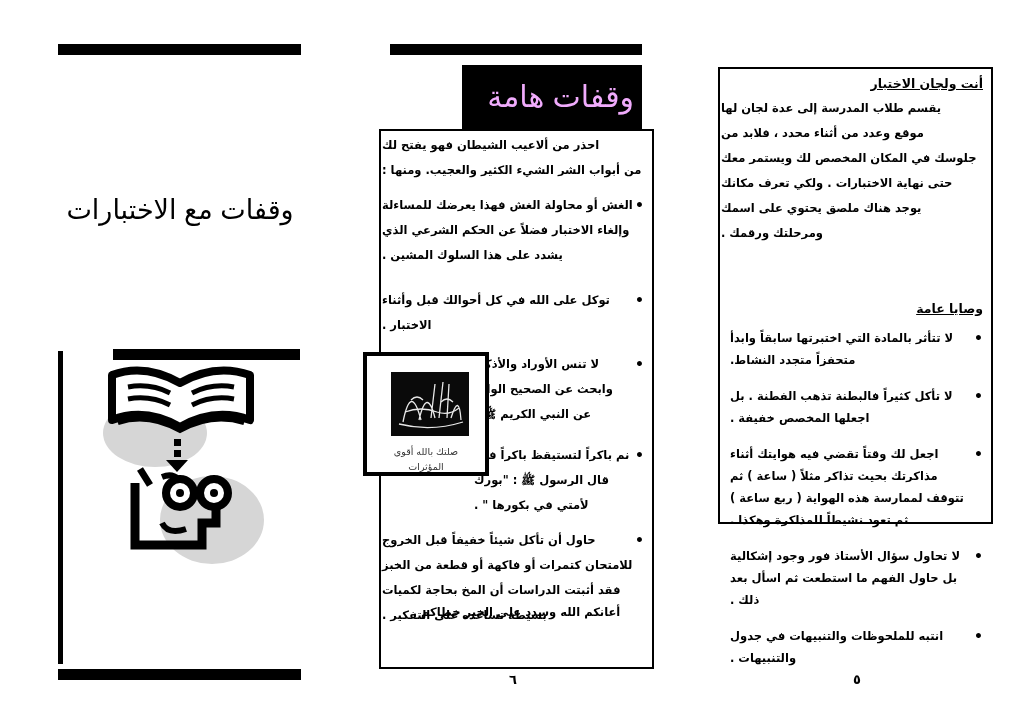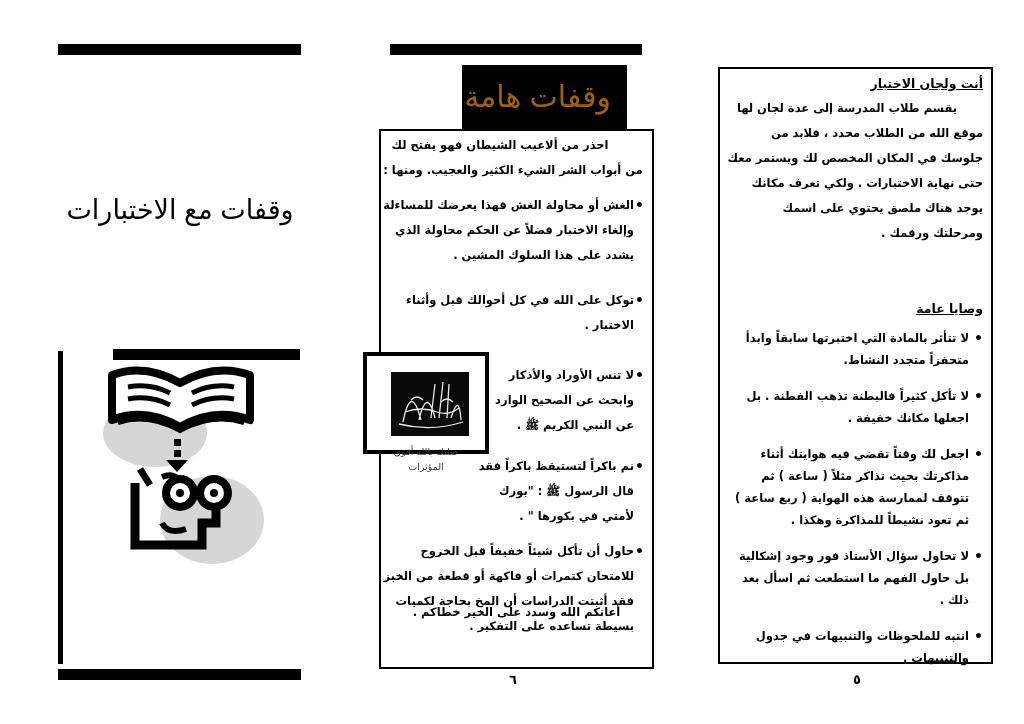--- a/index.html
+++ b/index.html
@@ -12,58 +12,58 @@
     .cover-title {
       position: absolute; left: 60px; top: 190px; width: 240px; height: 40px;
       font-family: "Liberation Sans", "DejaVu Sans", sans-serif;
       font-size: 27px; direction: rtl; text-align: center; line-height: 40px;
       white-space: nowrap;
     }
     .illustration { position: absolute; left: 100px; top: 365px; width: 170px; height: 200px; }
 
     
     .mid-title {
-      position: absolute; left: 462px; top: 65px; width: 165px; height: 64px;
-      background: #000; color: #a16207; direction: rtl;
+      position: absolute; left: 462px; top: 65px; width: 180px; height: 64px;
+      background: #000; color: #f0abfc; direction: rtl;
       font-family: "Liberation Sans", "DejaVu Sans", sans-serif;
-      font-size: 30px; line-height: 64px; text-align: right; padding-right: 16px;
+      font-size: 30px; line-height: 64px; text-align: right; padding-right: 8px;
       white-space: nowrap;
     }
     .mid-box {
       position: absolute; left: 379px; top: 129px; width: 275px; height: 540px;
       border: 2px solid #000; background: #fff;
     }
     .txt {
-      direction: rtl; text-align: right;
+      direction: rtl; text-align: left;
       font-family: "DejaVu Sans", sans-serif; font-weight: bold;
       font-size: 11.5px; line-height: 25px; color: #000;
     }
-    .mid-intro { position: absolute; right: 8px; top: 2px; width: 262px; text-align: center; }
+    .mid-intro { position: absolute; right: 8px; top: 2px; width: 262px; text-align: left; }
     .mid-intro .first { padding-right: 26px; }
     .mid-list { position: absolute; right: 8px; width: 262px; list-style: none; }
     .mid-list li { position: relative; padding-right: 10px; }
     .mid-list li::before { content: "\2022"; position: absolute; right: 0; top: 0; font-size: 14px; }
     .closing { position: absolute; top: 469px; left: 0; right: 0; text-align: center; direction: rtl; }
 
     .bismillah-frame {
-      position: absolute; left: 363px; top: 352px; width: 126px; height: 102px;
+      position: absolute; left: 363px; top: 352px; width: 126px; height: 124px;
       border: 4px solid #000; background: #fff;
     }
     .bismillah-img {
       position: absolute; left: 24px; top: 16px; width: 78px; height: 64px; background: #0a0a0a;
       display: flex; align-items: center; justify-content: center; overflow: hidden;
     }
     .bismillah-caption {
       position: absolute; left: 4px; right: 4px; top: 88px; text-align: center; direction: rtl;
       font-family: "DejaVu Sans", sans-serif; font-size: 9.5px; line-height: 15px; color: #333;
     }
 
     
     .right-box {
-      position: absolute; left: 718px; top: 67px; width: 275px; height: 597px;
+      position: absolute; left: 718px; top: 67px; width: 275px; height: 457px;
       border: 2px solid #000; background: #fff;
     }
     .section-heading {
       position: absolute; right: 8px; direction: rtl;
       font-family: "DejaVu Sans", sans-serif; font-weight: bold; font-size: 12.5px;
       text-decoration: underline; line-height: 24px;
     }
     .right-intro { position: absolute; right: 8px; top: 27px; width: 262px; }
     .right-intro .first { padding-right: 26px; }
     .tips-list { position: absolute; right: 6px; top: 258px; width: 255px; list-style: none; }
@@ -116,24 +116,24 @@
 
   <div class="mid-box">
     <div class="mid-intro txt">
       <div class="first">احذر من ألاعيب الشيطان فهو يفتح لك</div>
       <div>من أبواب الشر الشيء الكثير والعجيب. ومنها :</div>
     </div>
 
     <ul class="mid-list txt" style="top:62px;">
       <li style="margin-bottom:20px;">
         <div>الغش أو محاولة الغش فهذا يعرضك للمساءلة</div>
-        <div>وإلغاء الاختبار فضلاً عن الحكم محاولة الذي</div>
+        <div>وإلغاء الاختبار فضلاً عن الحكم الشرعي الذي</div>
         <div>يشدد على هذا السلوك المشين .</div>
       </li>
-      <li style="margin-bottom:25px; margin-top:14px;">
+      <li style="margin-bottom:14px; margin-top:14px;">
         <div>توكل على الله في كل أحوالك قبل وأثناء</div>
         <div>الاختبار .</div>
       </li>
       <li style="width:170px; margin-bottom:16px;">
         <div>لا تنس الأوراد والأذكار</div>
         <div>وابحث عن الصحيح الوارد</div>
         <div>عن النبي الكريم ﷺ .</div>
       </li>
       <li style="width:170px; margin-bottom:10px;">
         <div>نم باكراً لتستيقظ باكراً فقد</div>
@@ -170,37 +170,37 @@
 
   <div class="page-num" style="left:498px; top:672px;">٦</div>
 </div>
 
 <div>
   <div class="right-box">
     <div class="section-heading" style="top:3px;">أنت ولجان الاختبار</div>
 
     <div class="right-intro txt">
       <div class="first">يقسم طلاب المدرسة إلى عدة لجان لها</div>
-      <div>موقع الله من الطلاب محدد ، فلابد من</div>
+      <div>موقع وعدد من أثناء محدد ، فلابد من</div>
       <div>جلوسك في المكان المخصص لك ويستمر معك</div>
       <div>حتى نهاية الاختبارات . ولكي تعرف مكانك</div>
       <div>يوجد هناك ملصق يحتوي على اسمك</div>
       <div>ومرحلتك ورقمك .</div>
     </div>
 
     <div class="section-heading" style="top:228px;">وصايا عامة</div>
 
     <ul class="tips-list txt">
       <li>
         <div>لا تتأثر بالمادة التي اختبرتها سابقاً وابدأ</div>
         <div>متحفزاً متجدد النشاط.</div>
       </li>
       <li>
         <div>لا تأكل كثيراً فالبطنة تذهب الفطنة . بل</div>
-        <div>اجعلها مكانك خفيفة .</div>
+        <div>اجعلها المخصص خفيفة .</div>
       </li>
       <li>
         <div>اجعل لك وقتاً تقضي فيه هوايتك أثناء</div>
         <div>مذاكرتك بحيث تذاكر مثلاً ( ساعة ) ثم</div>
         <div>تتوقف لممارسة هذه الهواية ( ربع ساعة )</div>
         <div>ثم تعود نشيطاً للمذاكرة وهكذا .</div>
       </li>
       <li>
         <div>لا تحاول سؤال الأستاذ فور وجود إشكالية</div>
         <div>بل حاول الفهم ما استطعت ثم اسأل بعد</div>

